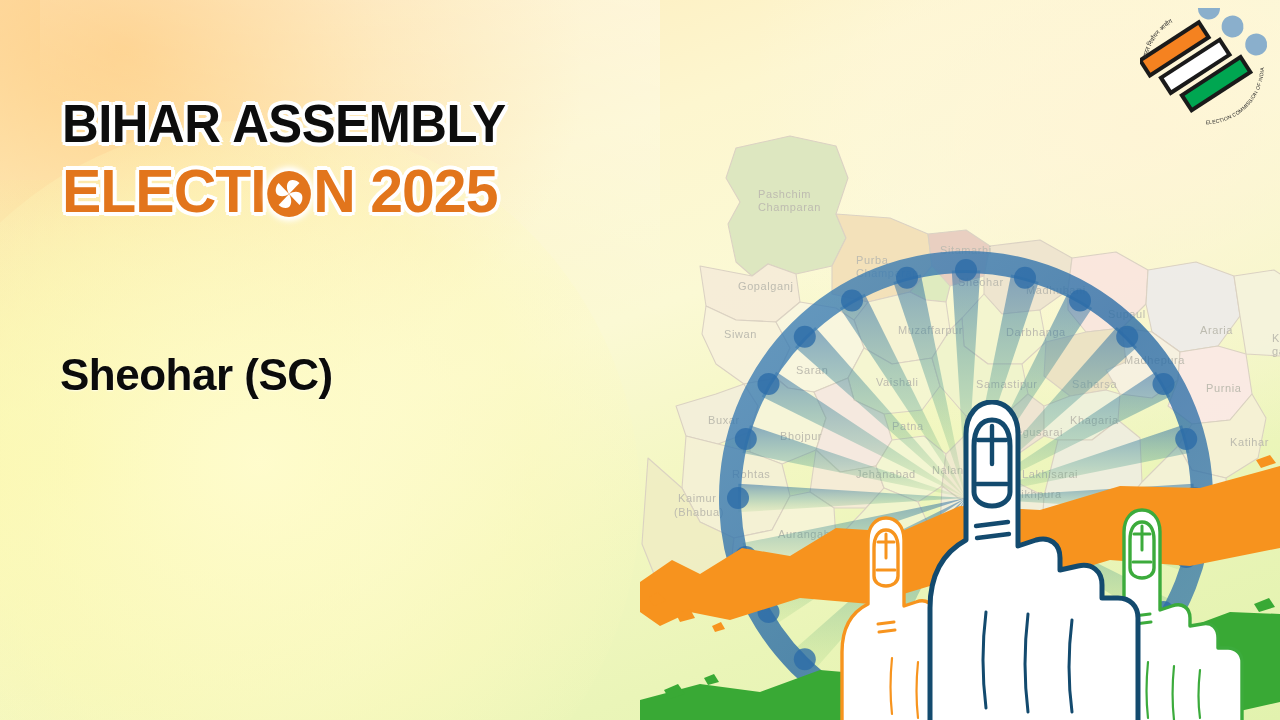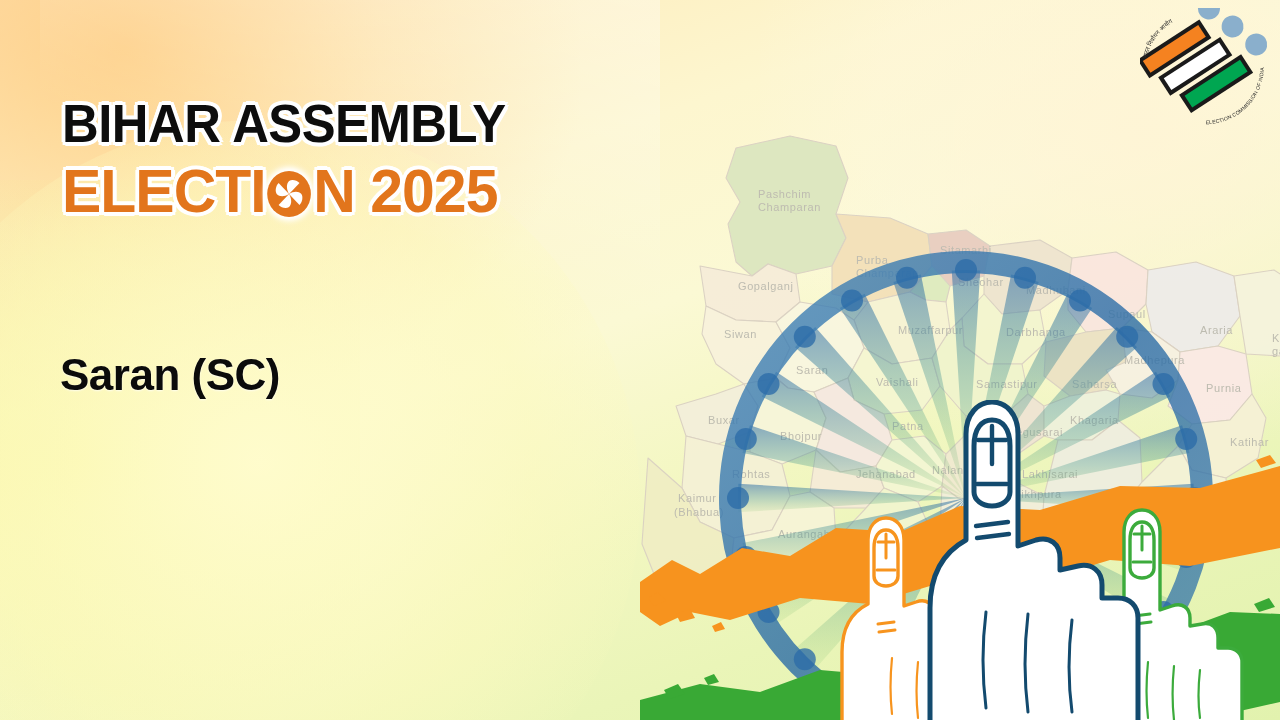--- a/index.html
+++ b/index.html
@@ -433,21 +433,21 @@
             <path d="M24 24 L35 13 C32 10 27 9 24 11 C21 14 21 19 24 24 Z"></path>
             <path d="M24 24 L35 35 C38 32 39 27 37 24 C34 21 29 21 24 24 Z"></path>
             <path d="M24 24 L13 35 C16 38 21 39 24 37 C27 34 27 29 24 24 Z"></path>
           </g>
         </svg>
       </span>
       <span class="seg">N 2025</span>
     </div>
   </div>
 
-  <div class="constituency">Saran (SC)</div>
+  <div class="constituency">Sheohar (SC)</div>
 
   <div class="eci-logo">
     <svg viewBox="0 0 132 118" xmlns="http://www.w3.org/2000/svg">
       <g transform="rotate(-33 66 62)">
 
         <g>
           <rect x="14" y="16" width="74" height="22" fill="#1a1a1a"></rect>
           <rect x="18" y="20" width="66" height="14" fill="#f58220"></rect>
           <rect x="22" y="42" width="74" height="22" fill="#1a1a1a"></rect>
           <rect x="26" y="46" width="66" height="14" fill="#ffffff"></rect>

